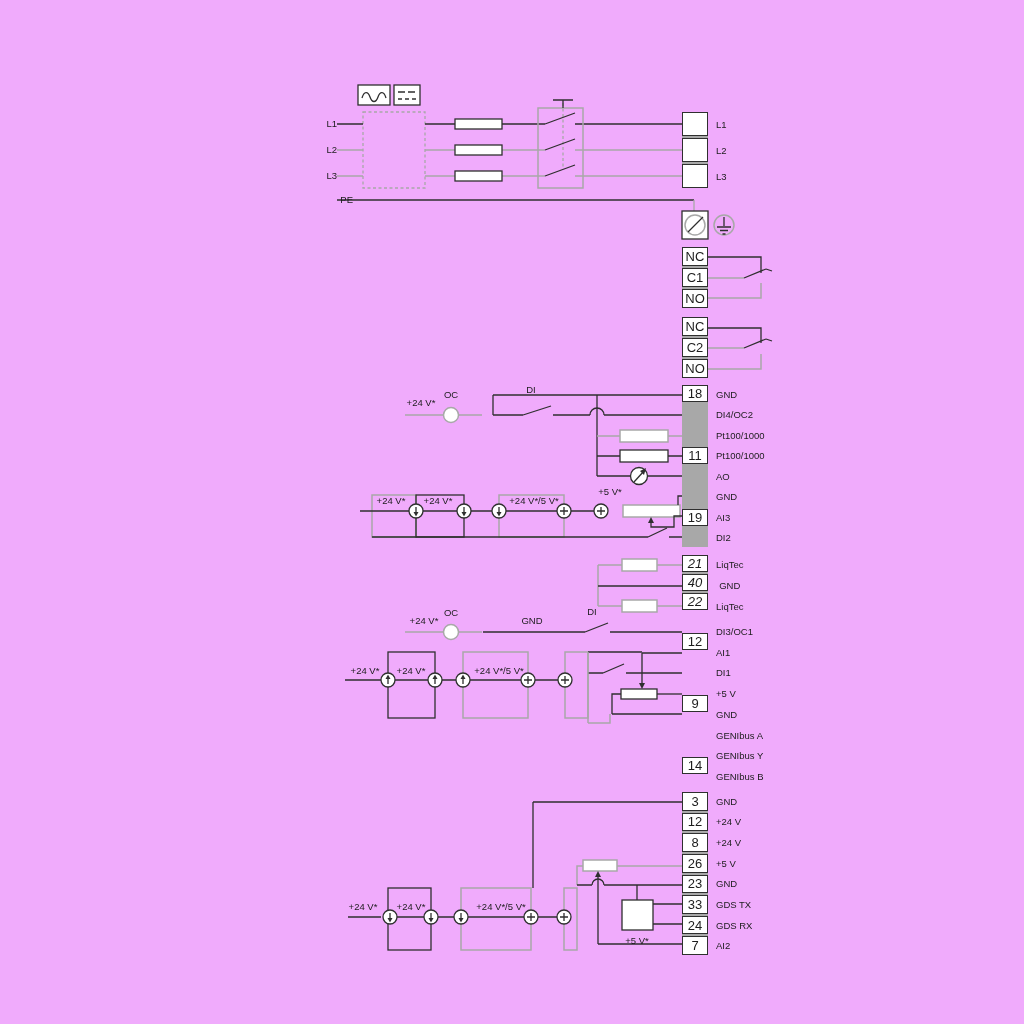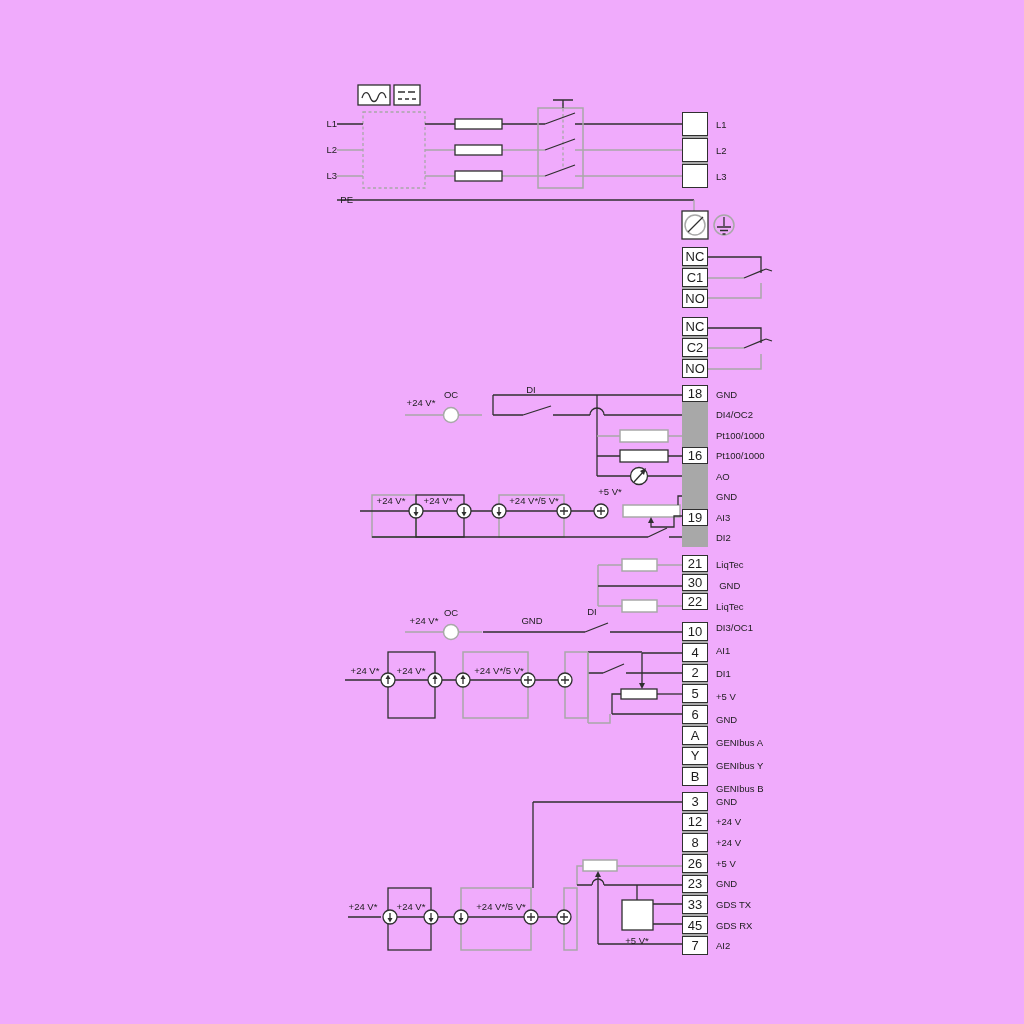--- a/index.html
+++ b/index.html
@@ -265,79 +265,69 @@
 </div>
 
 <div class="tb" style="left:682px;top:317px;height:61px;">
   <div class="cell">NC</div>
   <div class="cell">C2</div>
   <div class="cell">NO</div>
 </div>
 
 <div class="tb" style="left:682px;top:385px;height:162px;gap:45px;">
   <div class="cell">18</div>
-  <div class="cell">16</div>
+  <div class="cell">11</div>
   <div class="cell">19</div>
   <div class="cell">5</div>
   <div class="cell">12</div>
   <div class="cell">9</div>
   <div class="cell">14</div>
   <div class="cell">1</div>
 </div>
 <div class="tl" style="left:716px;top:385px;height:162px;">
   <div class="row">GND</div>
   <div class="row">DI4/OC2</div>
   <div class="row">Pt100/1000</div>
   <div class="row">Pt100/1000</div>
   <div class="row">AO</div>
   <div class="row">GND</div>
   <div class="row">AI3</div>
   <div class="row">DI2</div>
 </div>
 
-<div class="tb" style="left:682px;top:555px;height:47px;">
+<div class="tb" style="left:682px;top:555px;height:47px;font-style:italic;">
   <div class="cell">21</div>
-  <div class="cell">30</div>
+  <div class="cell">40</div>
   <div class="cell">22</div>
 </div>
 <div class="tl" style="left:716px;top:555px;height:61px;align-items:center;">
   <div class="row">LiqTec</div>
   <div class="row">GND</div>
   <div class="row">LiqTec</div>
 </div>
 
-<div class="tb" style="left:682px;top:622px;height:164px;">
-  <div class="cell">10</div>
-  <div class="cell">4</div>
-  <div class="cell">2</div>
-  <div class="cell">5</div>
-  <div class="cell">6</div>
-  <div class="cell">A</div>
-  <div class="cell">Y</div>
-  <div class="cell">B</div>
-</div>
-<div class="tl" style="left:716px;top:622px;height:164px;gap:12px;">
+<div class="tl" style="left:716px;top:622px;height:164px;">
   <div class="row">DI3/OC1</div>
   <div class="row">AI1</div>
   <div class="row">DI1</div>
   <div class="row">+5 V</div>
   <div class="row">GND</div>
   <div class="row">GENIbus A</div>
   <div class="row">GENIbus Y</div>
   <div class="row">GENIbus B</div>
 </div>
 
 <div class="tb" style="left:682px;top:792px;height:163px;">
   <div class="cell">3</div>
   <div class="cell">12</div>
   <div class="cell">8</div>
   <div class="cell">26</div>
   <div class="cell">23</div>
   <div class="cell">33</div>
-  <div class="cell">45</div>
+  <div class="cell">24</div>
   <div class="cell">7</div>
 </div>
 <div class="tl" style="left:716px;top:792px;height:163px;">
   <div class="row">GND</div>
   <div class="row">+24 V</div>
   <div class="row">+24 V</div>
   <div class="row">+5 V</div>
   <div class="row">GND</div>
   <div class="row">GDS TX</div>
   <div class="row">GDS RX</div>

